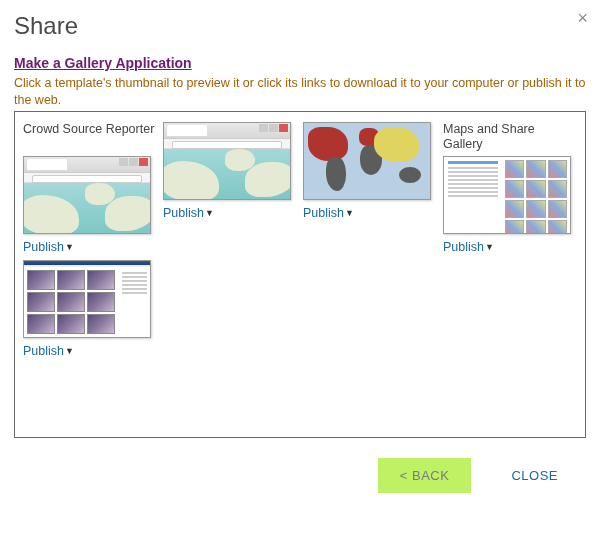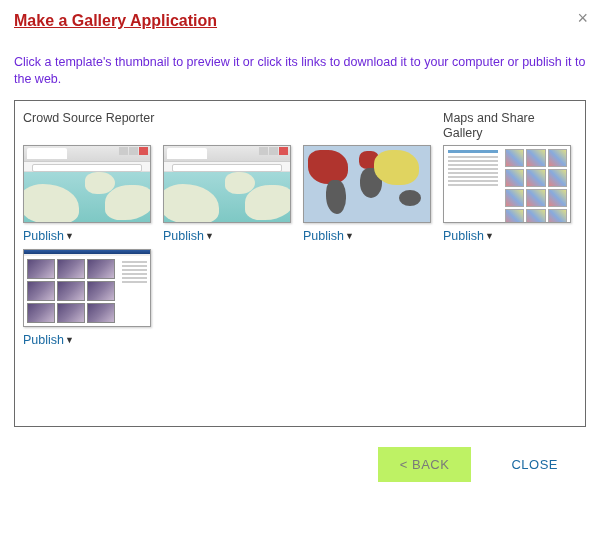--- a/index.html
+++ b/index.html
@@ -28,48 +28,47 @@
     cursor: pointer;
     font-family: Arial, sans-serif;
   }
   .title {
     font-size: 24px;
     color: #4a4a4a;
     font-weight: 400;
     margin: 0 0 14px 0;
   }
   .subtitle {
-    font-size: 16px;
-    color: #b91c1c;
+    font-size: 14px;
+    color: #701a75;
     font-weight: bold;
     text-decoration: underline;
-    margin: 0 0 24px 0;
+    margin: 0 0 4px 0;
     display: inline-block;
   }
   .instructions {
     font-size: 12.5px;
-    color: #6d28d9;
-    margin: 0 0 12px 0;
+    color: #a16207;
+    margin: 0 0 2px 0;
     line-height: 1.35;
   }
   .gallery-box {
     border: 1px solid #6a6a6a;
     padding: 10px 8px 10px 8px;
     height: 327px;
   }
   .template-grid {
     display: flex;
     flex-wrap: wrap;
     gap: 6px 8px;
   }
   .template {
     width: 132px;
     display: flex;
     flex-direction: column;
-    justify-content: flex-end;
   }
   .template-name {
     font-size: 12.5px;
     color: #444;
     height: 32px;
     line-height: 1.2;
     margin-bottom: 2px;
   }
   .thumb {
     width: 128px;
@@ -244,20 +243,21 @@
   }
   .public-gallery .side div { height:2px; background:#ccc; margin:2px 0; }
 </style>
 </head>
 <body>
 
 <div class="dialog">
 
   <div class="close-x">×</div>
 
+  <h1 class="title">Share</h1>
 
   <a class="subtitle">Make a Gallery Application</a>
 
   <p class="instructions">Click a template's thumbnail to preview it or click its links to download it to your computer or publish it to the web.</p>
 
   <div class="gallery-box">
     <div class="template-grid">
 
       <div class="template">
         <div class="template-name">Crowd Source Reporter</div>

